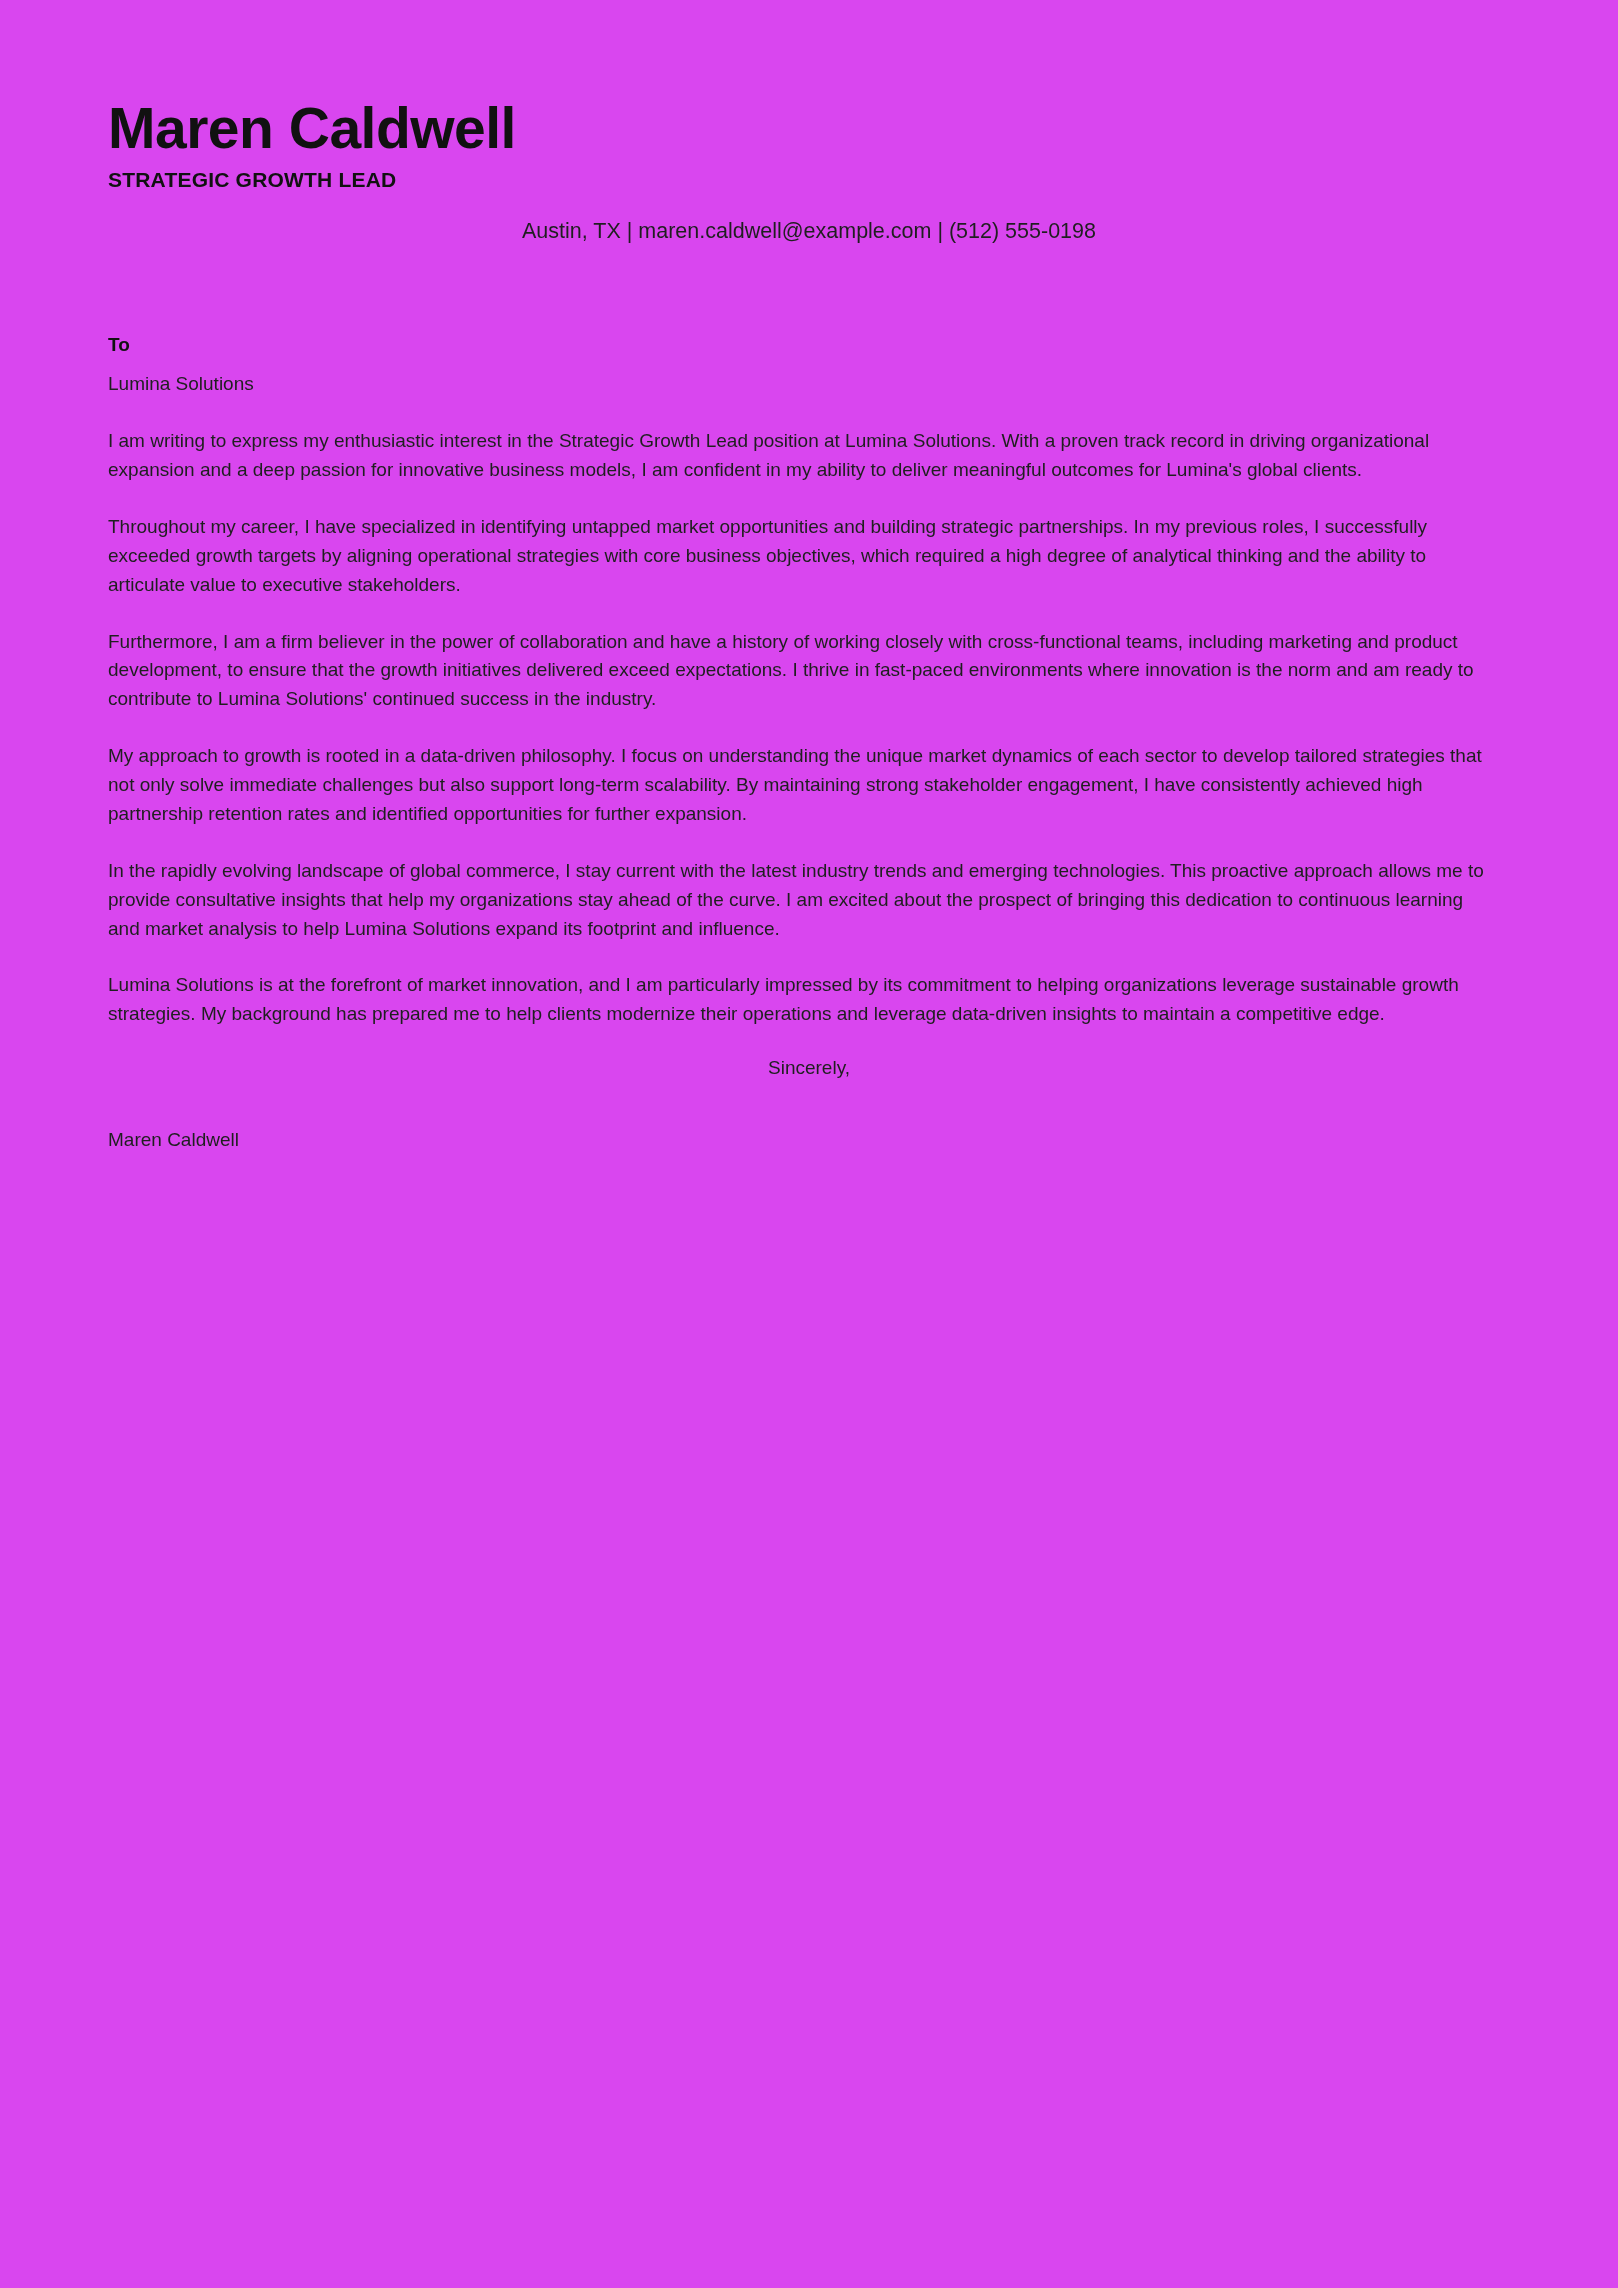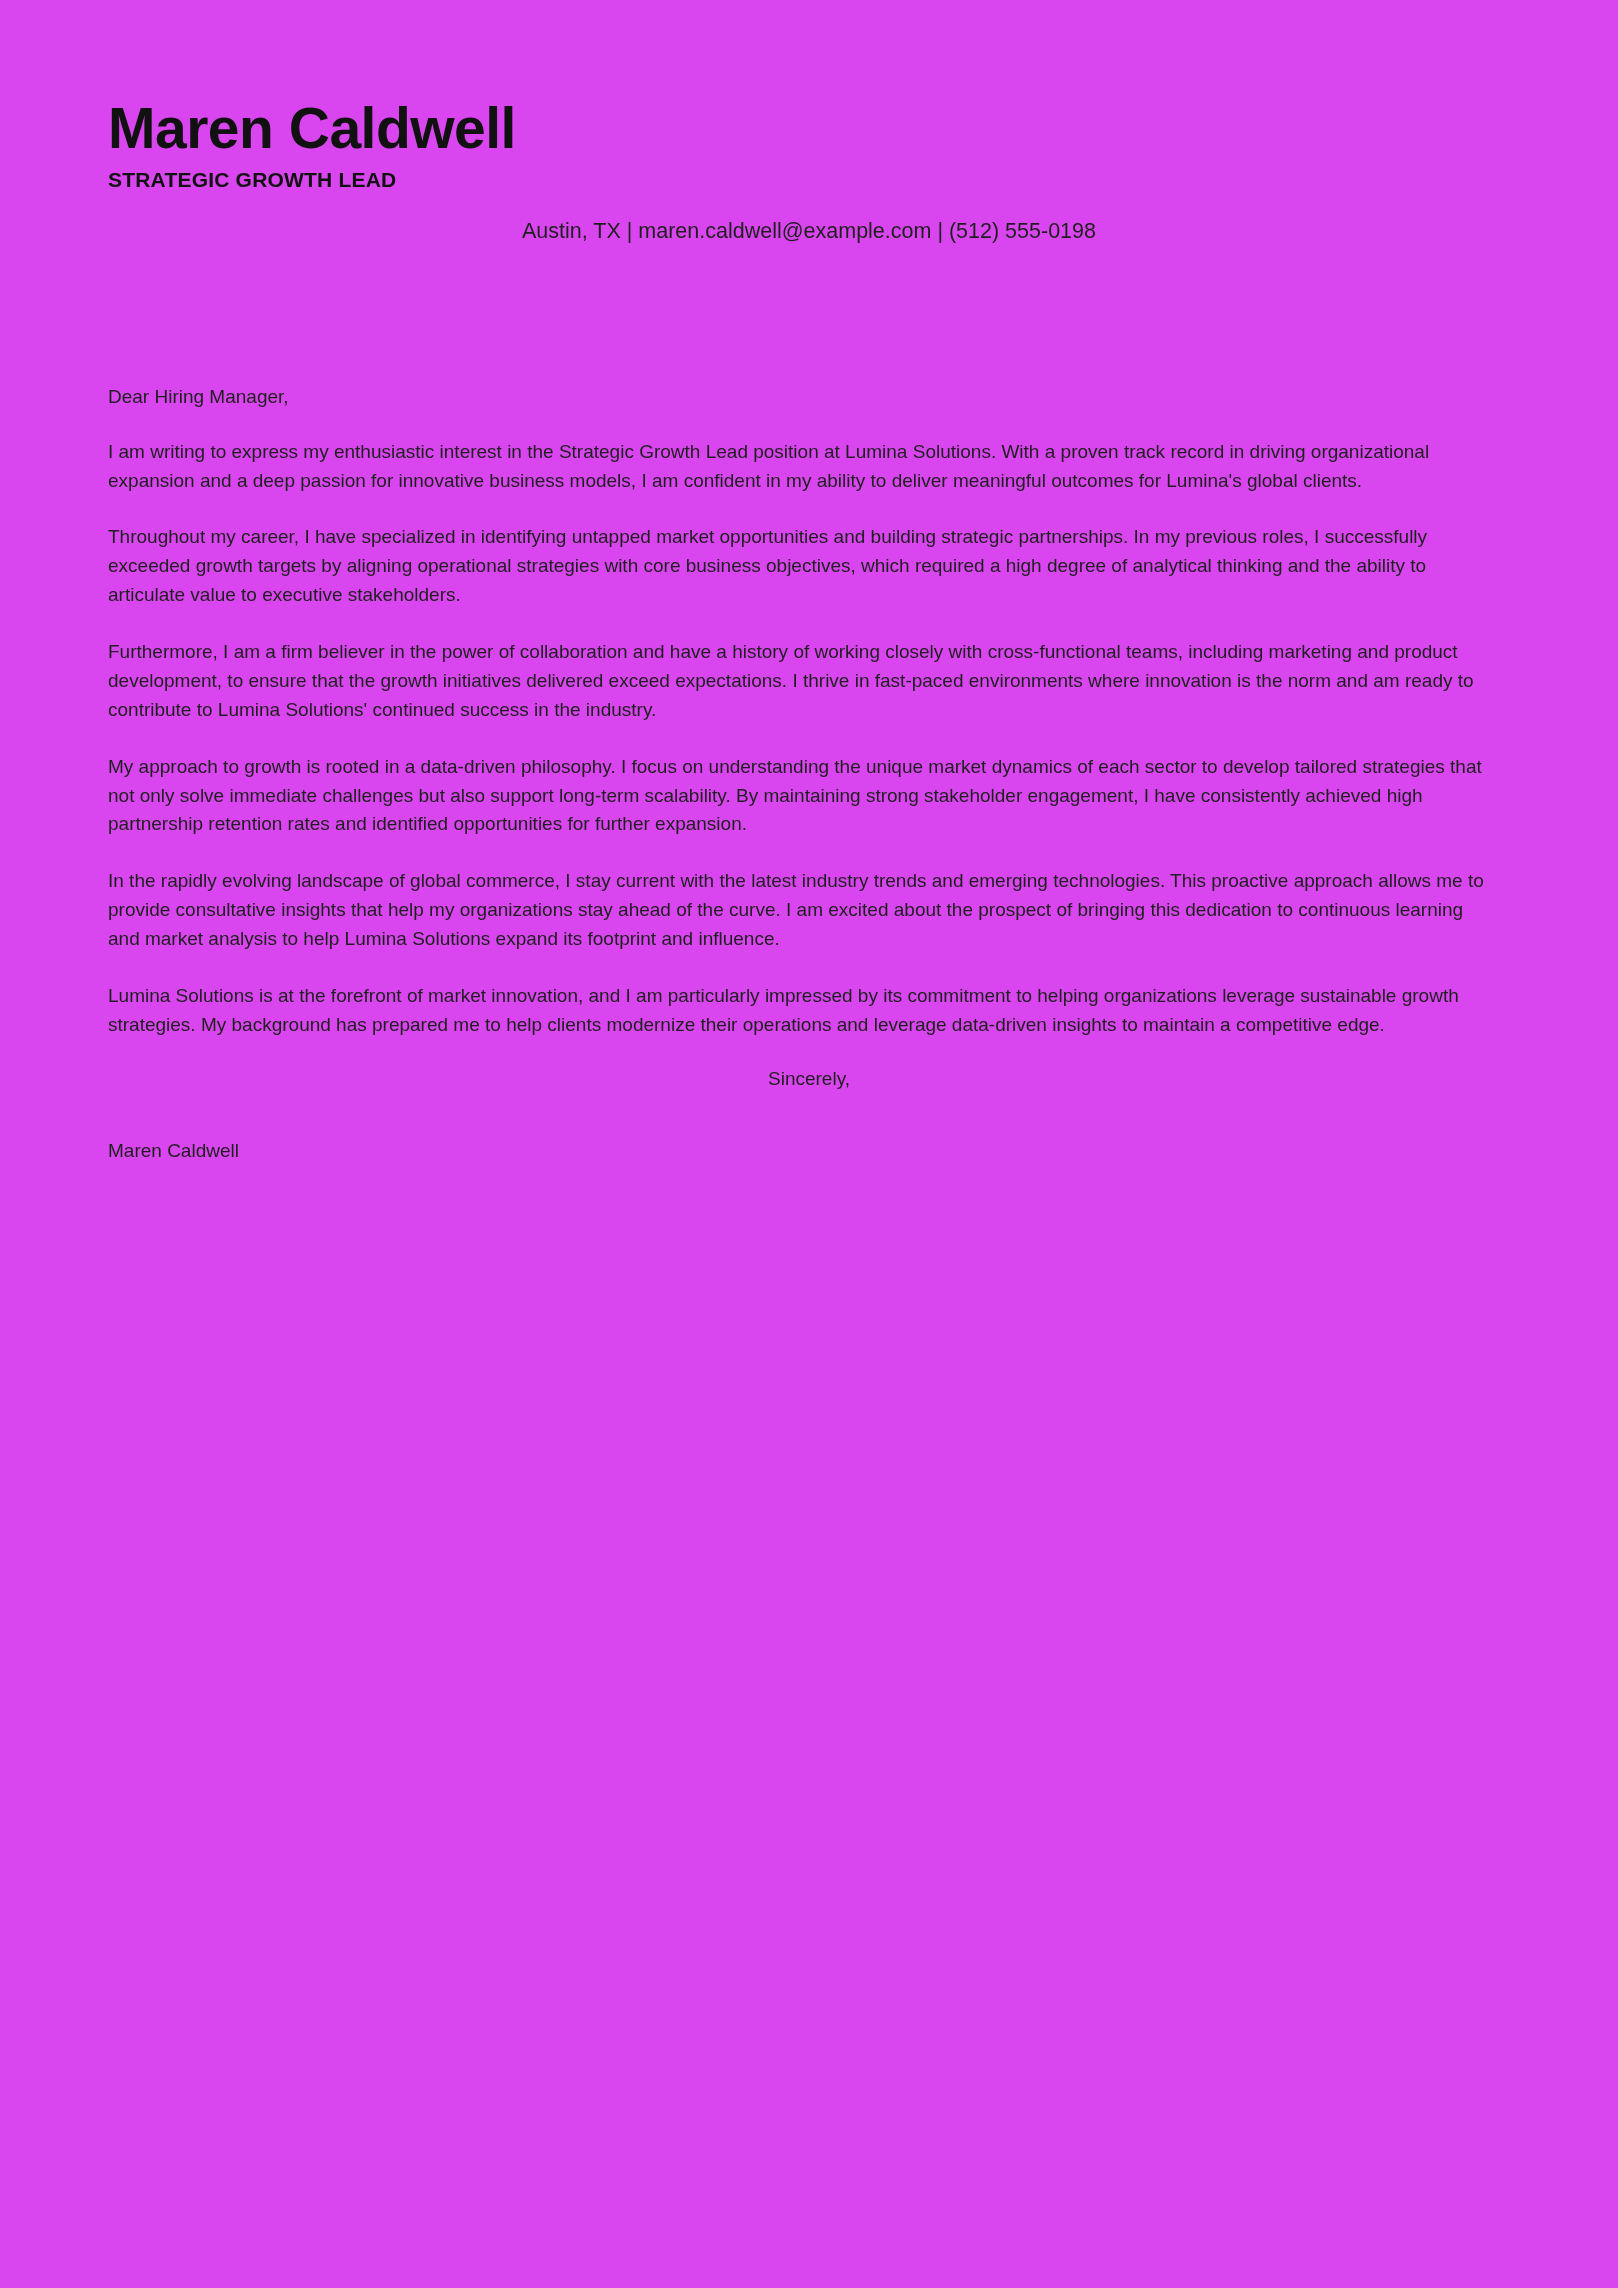--- a/index.html
+++ b/index.html
@@ -95,22 +95,25 @@
 <div class="page">
 
   <div class="header">
     <h1 class="name">Maren Caldwell</h1>
     <div class="job-title">STRATEGIC GROWTH LEAD</div>
     <div class="contact-line">Austin, TX  |  maren.caldwell@example.com  |  (512) 555-0198</div>
   </div>
 
   <div class="spacer-after-header"></div>
 
+  <div class="recipient-block">
+    <div class="to-label">To</div>
+    <div class="recipient">Lumina Solutions</div>
+  </div>
 
-  <div class="salutation">Dear Hiring Manager,</div>
 
   <div class="body-block">
     <p class="paragraph">I am writing to express my enthusiastic interest in the Strategic Growth Lead position at Lumina Solutions. With a proven track record in driving organizational expansion and a deep passion for innovative business models, I am confident in my ability to deliver meaningful outcomes for Lumina's global clients.</p>
     <p class="paragraph">Throughout my career, I have specialized in identifying untapped market opportunities and building strategic partnerships. In my previous roles, I successfully exceeded growth targets by aligning operational strategies with core business objectives, which required a high degree of analytical thinking and the ability to articulate value to executive stakeholders.</p>
     <p class="paragraph">Furthermore, I am a firm believer in the power of collaboration and have a history of working closely with cross-functional teams, including marketing and product development, to ensure that the growth initiatives delivered exceed expectations. I thrive in fast-paced environments where innovation is the norm and am ready to contribute to Lumina Solutions' continued success in the industry.</p>
     <p class="paragraph">My approach to growth is rooted in a data-driven philosophy. I focus on understanding the unique market dynamics of each sector to develop tailored strategies that not only solve immediate challenges but also support long-term scalability. By maintaining strong stakeholder engagement, I have consistently achieved high partnership retention rates and identified opportunities for further expansion.</p>
     <p class="paragraph">In the rapidly evolving landscape of global commerce, I stay current with the latest industry trends and emerging technologies. This proactive approach allows me to provide consultative insights that help my organizations stay ahead of the curve. I am excited about the prospect of bringing this dedication to continuous learning and market analysis to help Lumina Solutions expand its footprint and influence.</p>
     <p class="paragraph">Lumina Solutions is at the forefront of market innovation, and I am particularly impressed by its commitment to helping organizations leverage sustainable growth strategies. My background has prepared me to help clients modernize their operations and leverage data-driven insights to maintain a competitive edge.</p>
   </div>
 

